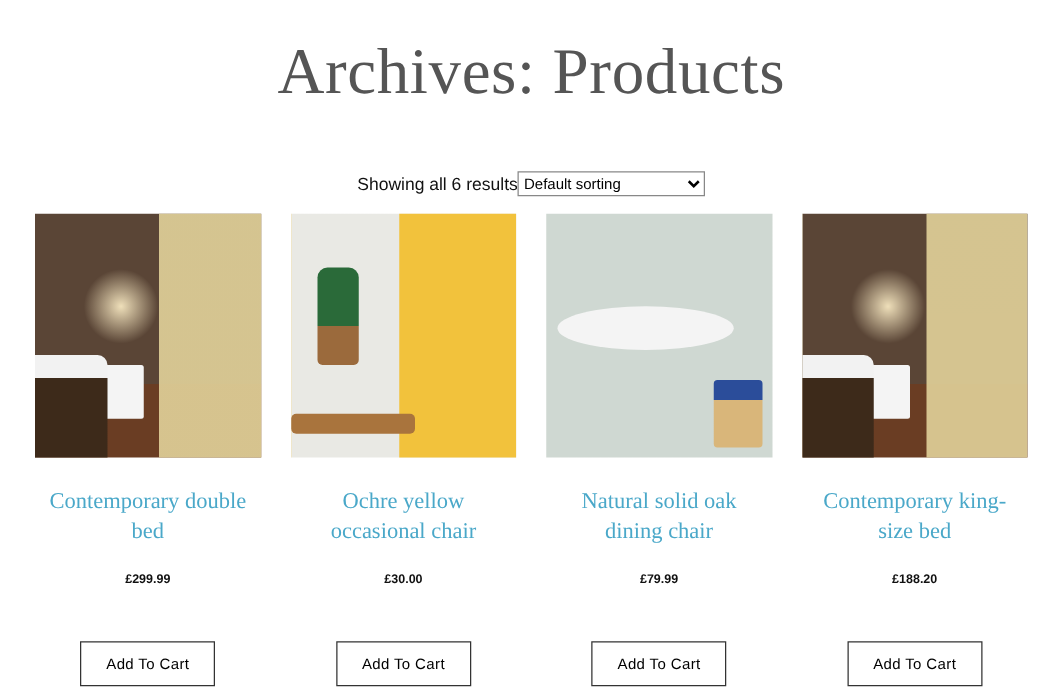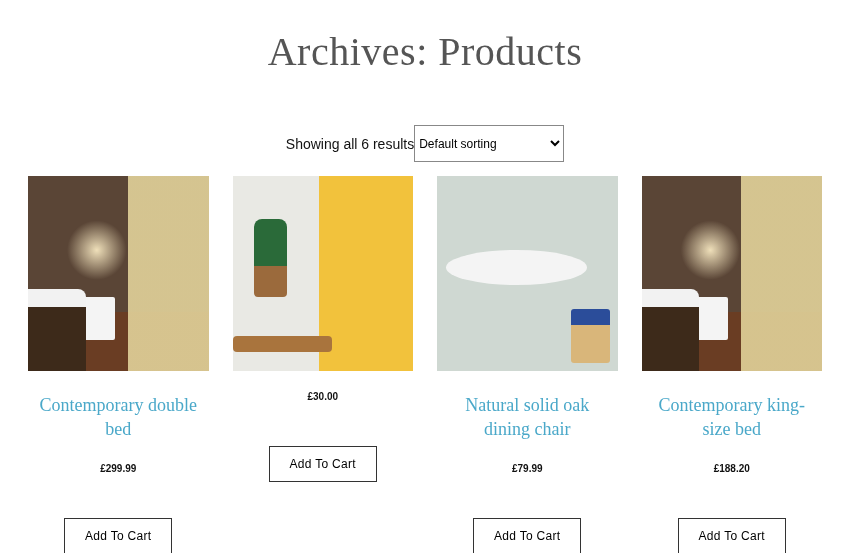--- a/index.html
+++ b/index.html
@@ -7,39 +7,39 @@
     font-family: -apple-system, BlinkMacSystemFont, "Segoe UI", Arial, sans-serif;
     background: #fff;
     color: #222;
     width: 850px;
     margin: 0 auto;
     padding: 18px 28px 30px;
   }
   .page-title {
     font-family: Georgia, "Times New Roman", serif;
     font-weight: 400;
-    font-size: 40px;
+    font-size: 52px;
     text-align: center;
     color: #555;
     letter-spacing: 0.5px;
     margin: 10px 0 50px;
   }
   .toolbar {
     display: flex;
     justify-content: center;
     align-items: center;
     margin-bottom: 14px;
   }
   .result-count {
     font-size: 14px;
     color: #111;
   }
   .sort-select {
     font-size: 12px;
-    height: 37px;
+    height: 20px;
     border: 1px solid #888;
     background: #fff;
     min-width: 150px;
   }
   .grid {
     display: flex;
     gap: 24px;
   }
   .card {
     flex: 1 1 0;
@@ -167,20 +167,21 @@
 
   <div class="card">
     <a class="thumb thumb-bedroom"></a>
     <a class="product-title">Contemporary double bed</a>
     <div class="price">£299.99</div>
     <button class="add-btn">Add To Cart</button>
   </div>
 
   <div class="card">
     <a class="thumb thumb-chair"></a>
+    <a class="product-title">Ochre yellow occasional chair</a>
     <div class="price">£30.00</div>
     <button class="add-btn">Add To Cart</button>
   </div>
 
   <div class="card">
     <a class="thumb thumb-table"></a>
     <a class="product-title">Natural solid oak dining chair</a>
     <div class="price">£79.99</div>
     <button class="add-btn">Add To Cart</button>
   </div>

